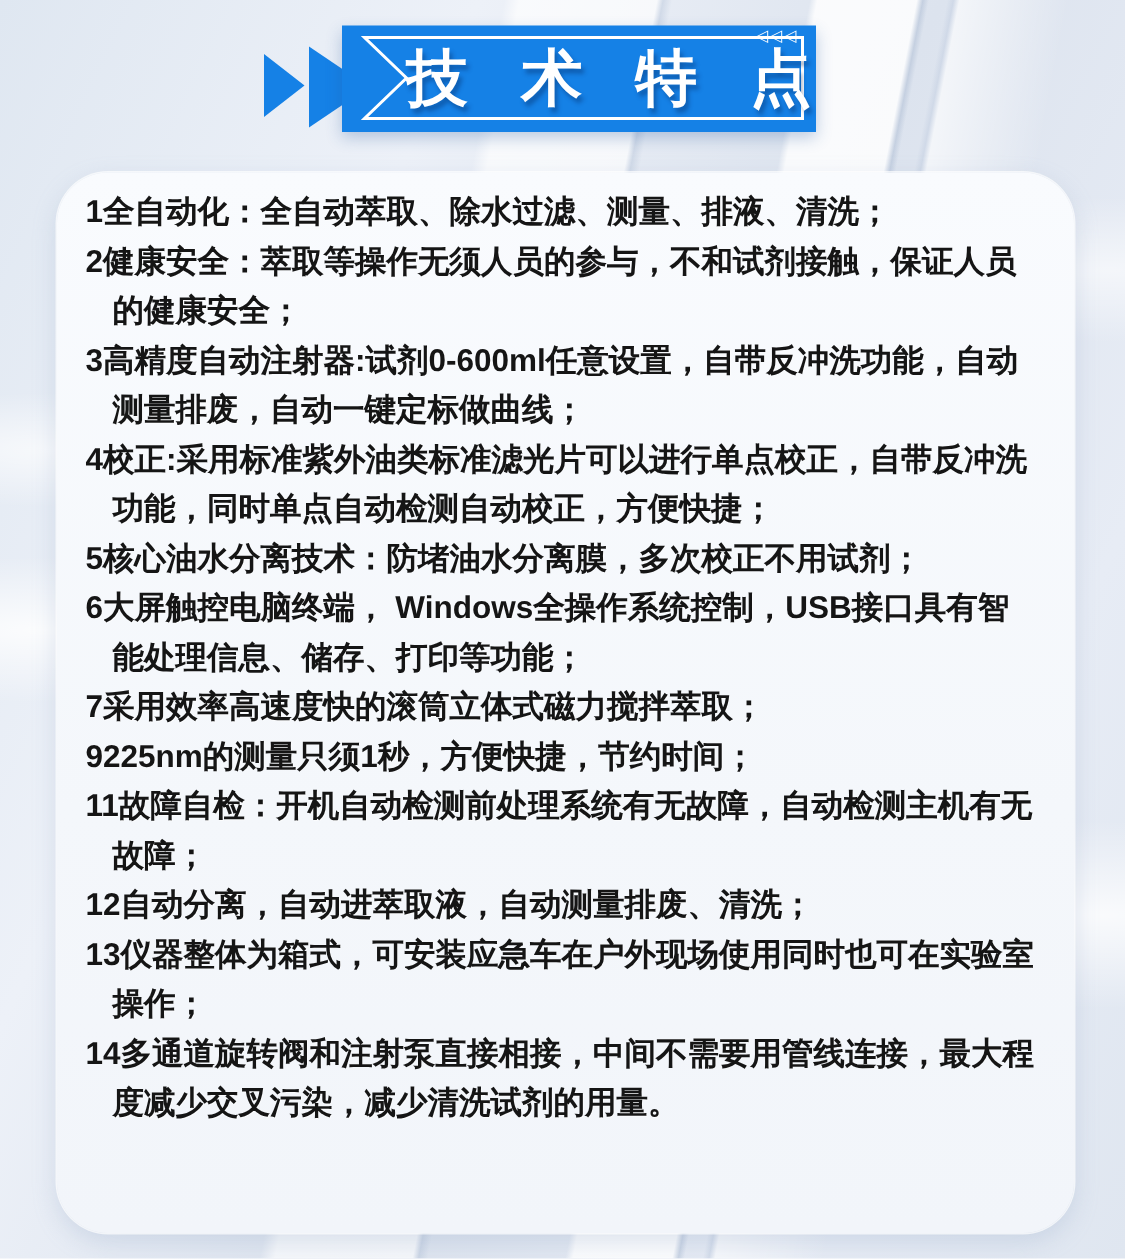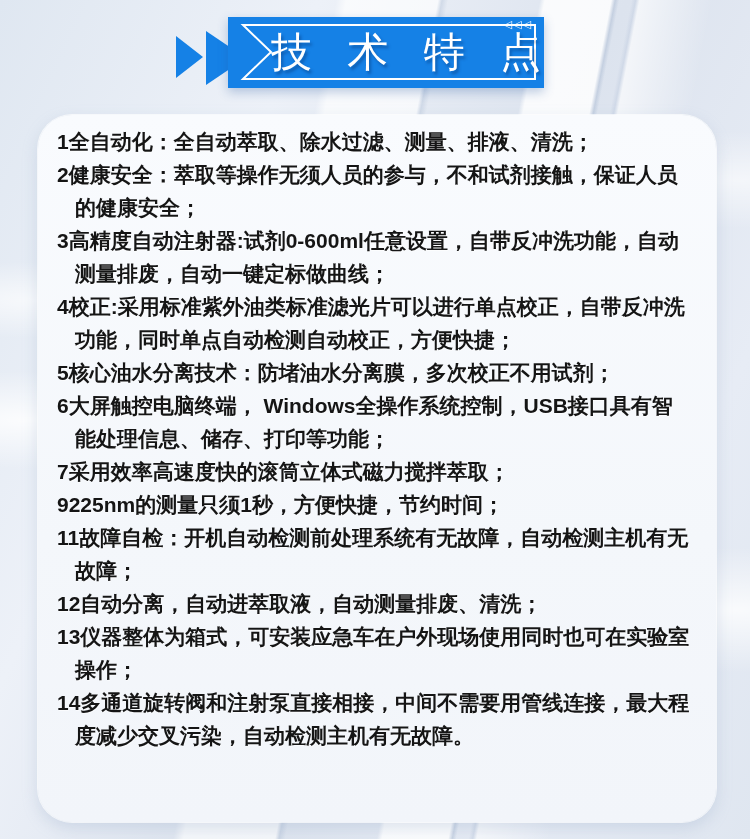--- a/index.html
+++ b/index.html
@@ -30,21 +30,21 @@
   .banner {
     position: absolute; left: 228px; top: 17px; width: 316px; height: 71px;
     background: #1581e6;
     box-shadow: 0 4px 10px rgba(40,90,160,0.30);
     display: flex; align-items: center; justify-content: center;
   }
   .banner-border-svg { position: absolute; left: 0; top: 0; width: 316px; height: 71px; }
   .banner-title {
     position: relative; z-index: 1;
     padding-left: 52px;
-    color: #ffffff; font-size: 41px; font-weight: normal;
+    color: #ffffff; font-size: 41px; font-weight: bold;
     letter-spacing: 12px; white-space: nowrap;
     text-shadow: 2px 3px 3px rgba(0,30,80,0.35);
   }
   .banner-corner {
     position: absolute; top: 2px; right: 12px; z-index: 1;
     color: #ffffff; font-size: 11px; letter-spacing: 1px; line-height: 1;
   }
   
   .card {
     position: absolute; left: 38px; top: 115px; width: 678px; height: 707px; z-index: 1;
@@ -84,15 +84,15 @@
       <p class="feature-item">2健康安全：萃取等操作无须人员的参与，不和试剂接触，保证人员的健康安全；</p>
       <p class="feature-item">3高精度自动注射器:试剂0-600ml任意设置，自带反冲洗功能，自动测量排废，自动一键定标做曲线；</p>
       <p class="feature-item">4校正:采用标准紫外油类标准滤光片可以进行单点校正，自带反冲洗功能，同时单点自动检测自动校正，方便快捷；</p>
       <p class="feature-item">5核心油水分离技术：防堵油水分离膜，多次校正不用试剂；</p>
       <p class="feature-item">6大屏触控电脑终端， Windows全操作系统控制，USB接口具有智能处理信息、储存、打印等功能；</p>
       <p class="feature-item">7采用效率高速度快的滚筒立体式磁力搅拌萃取；</p>
       <p class="feature-item">9225nm的测量只须1秒，方便快捷，节约时间；</p>
       <p class="feature-item">11故障自检：开机自动检测前处理系统有无故障，自动检测主机有无故障；</p>
       <p class="feature-item">12自动分离，自动进萃取液，自动测量排废、清洗；</p>
       <p class="feature-item">13仪器整体为箱式，可安装应急车在户外现场使用同时也可在实验室操作；</p>
-      <p class="feature-item">14多通道旋转阀和注射泵直接相接，中间不需要用管线连接，最大程度减少交叉污染，自动检测主机有无故障。</p>
+      <p class="feature-item">14多通道旋转阀和注射泵直接相接，中间不需要用管线连接，最大程度减少交叉污染，减少清洗试剂的用量。</p>
     </div>
 </div>
 
 </body></html>

